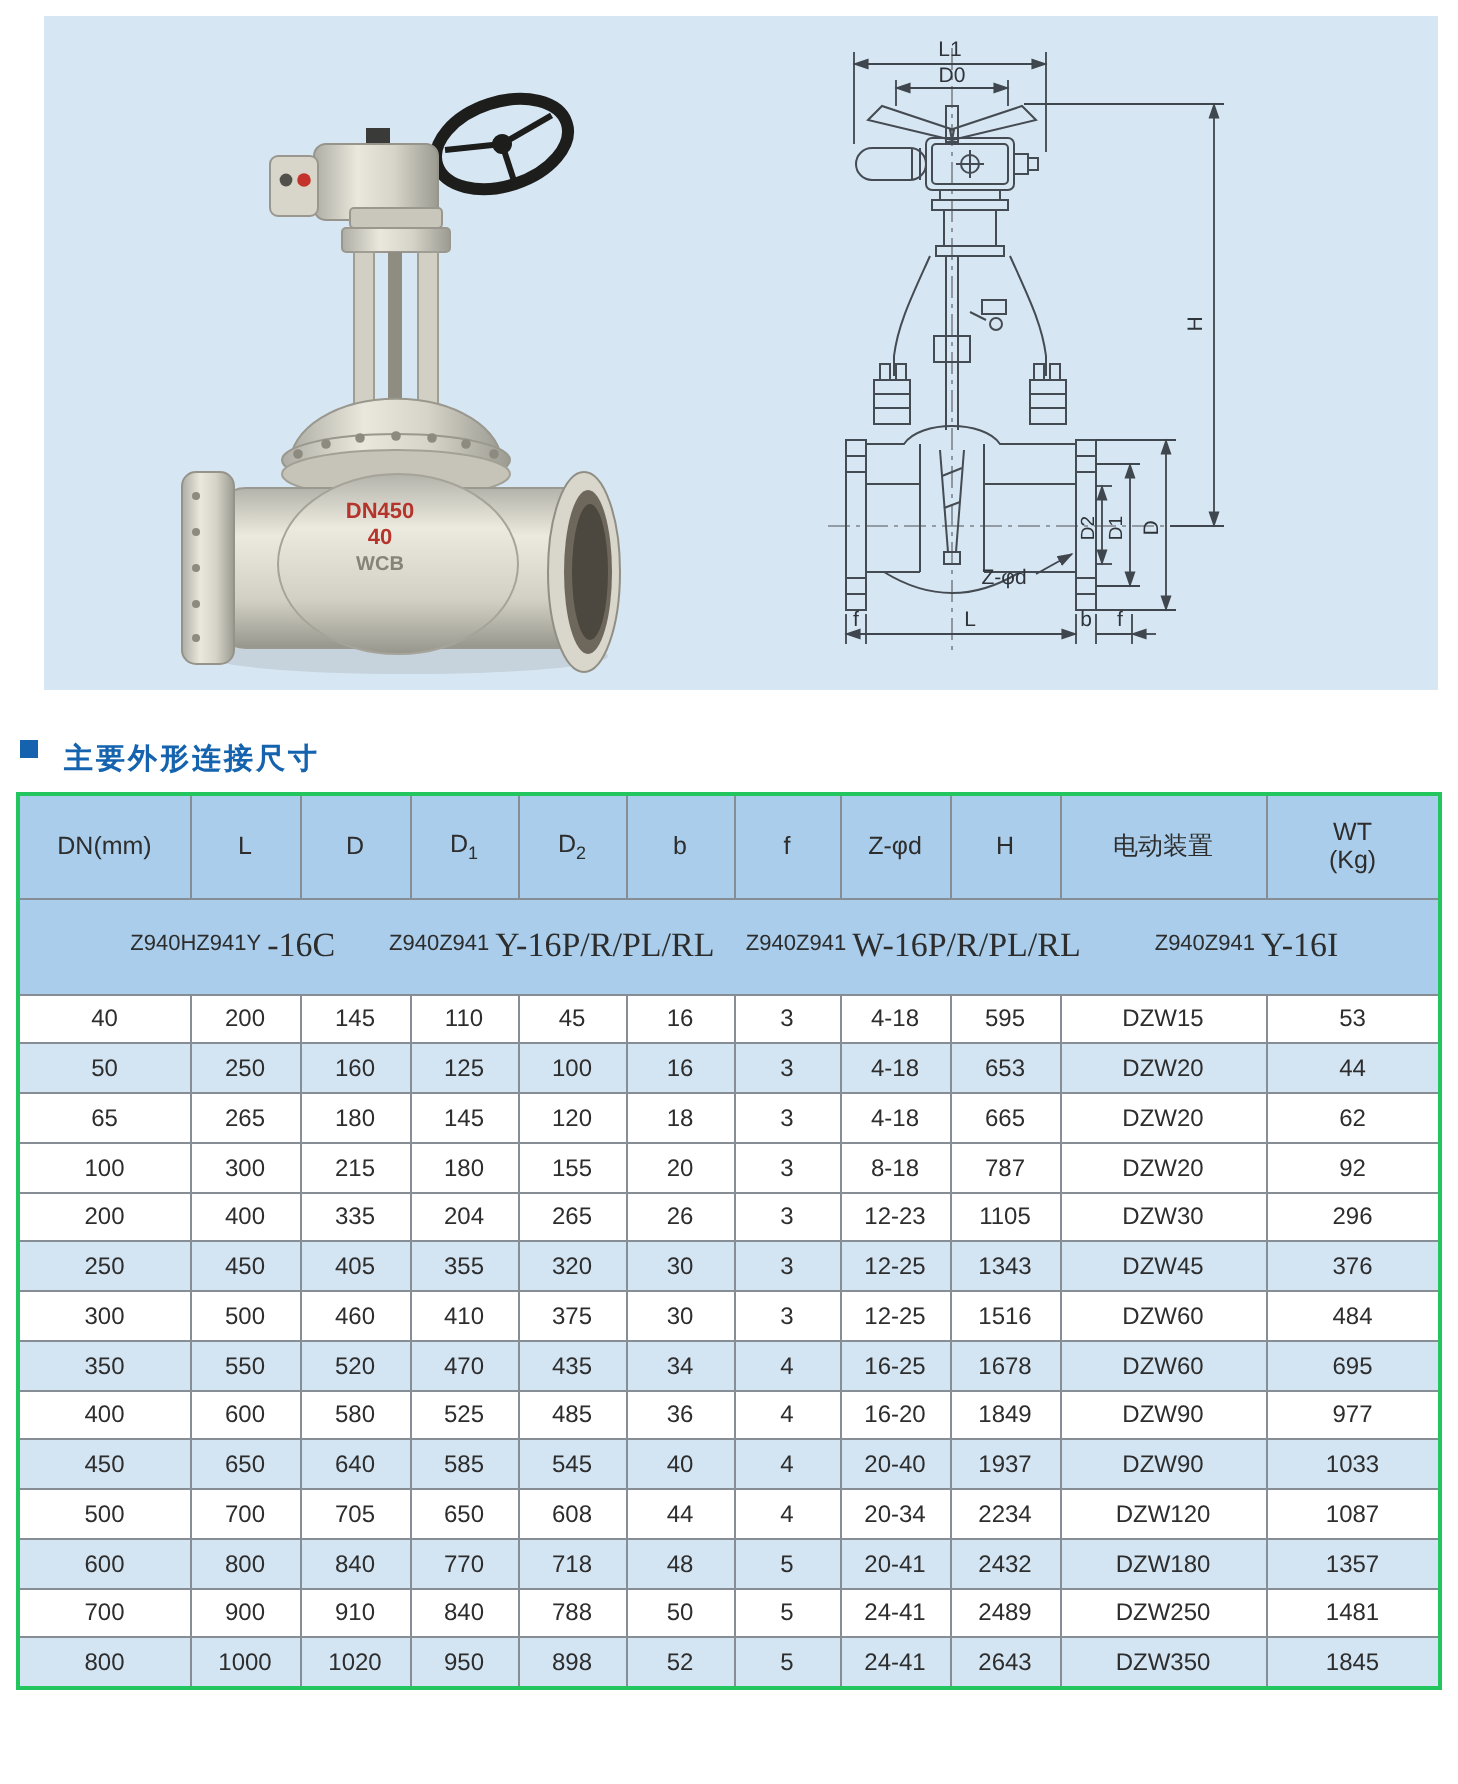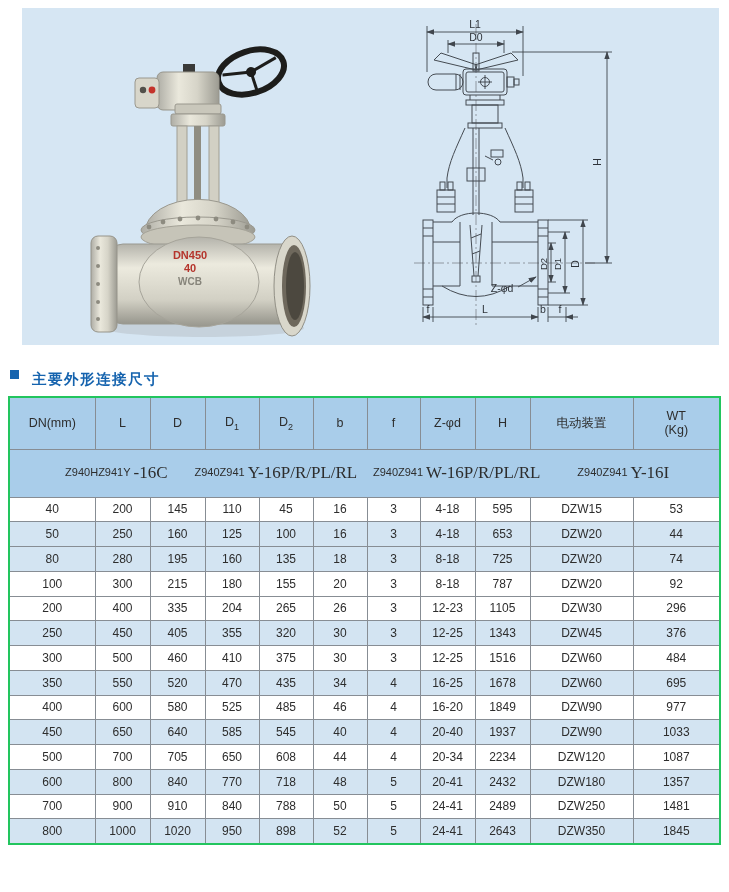--- a/index.html
+++ b/index.html
@@ -355,32 +355,32 @@
         <td>160</td>
         <td>125</td>
         <td>100</td>
         <td>16</td>
         <td>3</td>
         <td>4-18</td>
         <td>653</td>
         <td>DZW20</td>
         <td>44</td>
       </tr>
-      <tr class="alt">
-        <td>80</td>
-        <td>280</td>
-        <td>195</td>
-        <td>160</td>
-        <td>135</td>
+      <tr>
+        <td>65</td>
+        <td>265</td>
+        <td>180</td>
+        <td>145</td>
+        <td>120</td>
         <td>18</td>
         <td>3</td>
-        <td>8-18</td>
-        <td>725</td>
+        <td>4-18</td>
+        <td>665</td>
         <td>DZW20</td>
-        <td>74</td>
+        <td>62</td>
       </tr>
       <tr>
         <td>100</td>
         <td>300</td>
         <td>215</td>
         <td>180</td>
         <td>155</td>
         <td>20</td>
         <td>3</td>
         <td>8-18</td>
@@ -439,21 +439,21 @@
         <td>1678</td>
         <td>DZW60</td>
         <td>695</td>
       </tr>
       <tr>
         <td>400</td>
         <td>600</td>
         <td>580</td>
         <td>525</td>
         <td>485</td>
-        <td>46</td>
+        <td>36</td>
         <td>4</td>
         <td>16-20</td>
         <td>1849</td>
         <td>DZW90</td>
         <td>977</td>
       </tr>
       <tr class="alt">
         <td>450</td>
         <td>650</td>
         <td>640</td>

